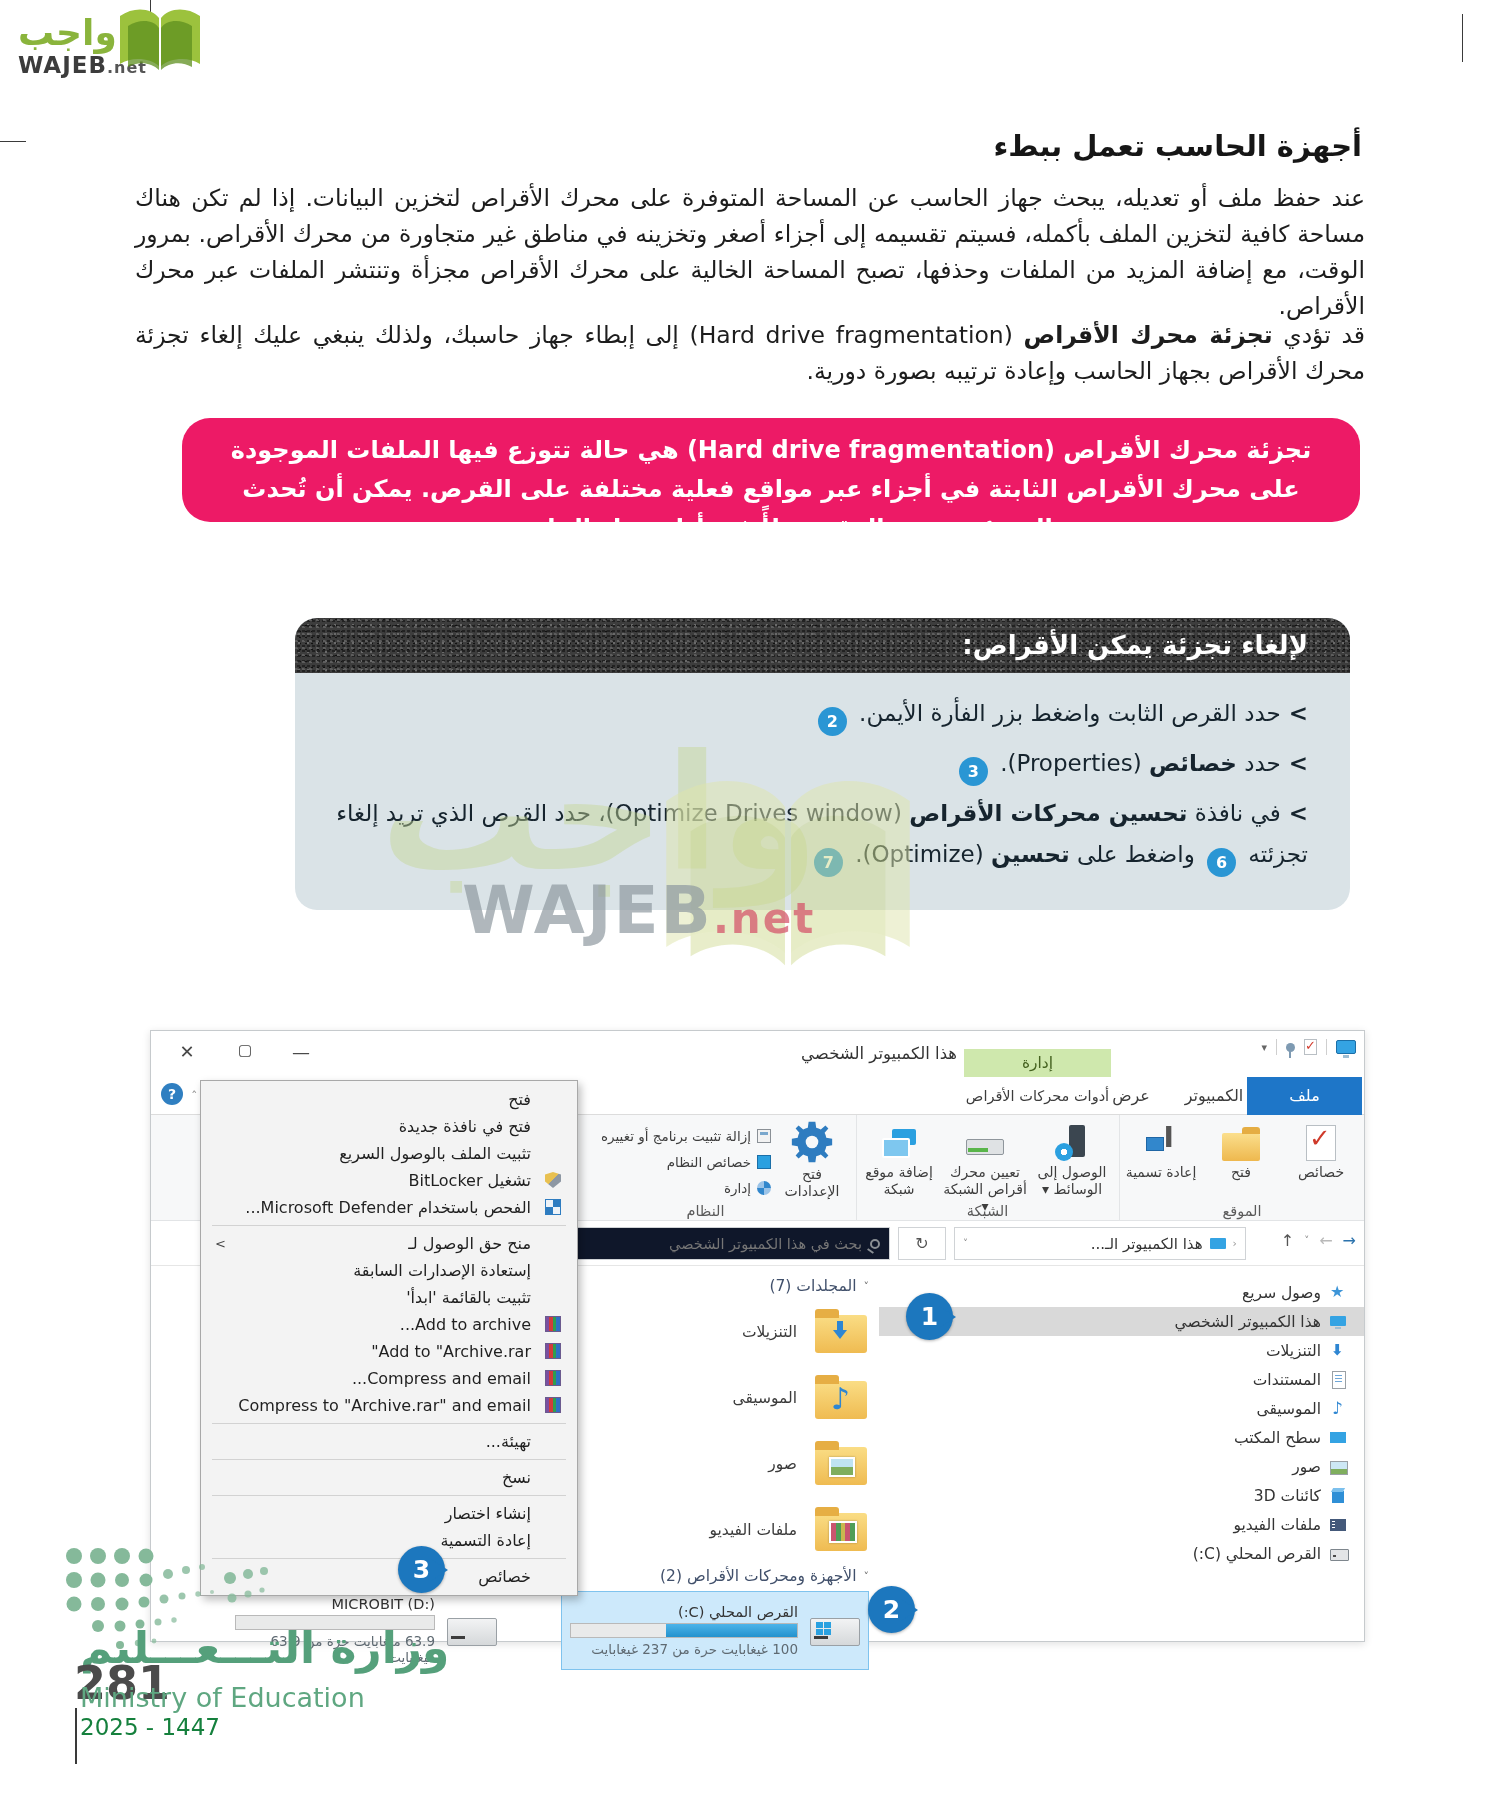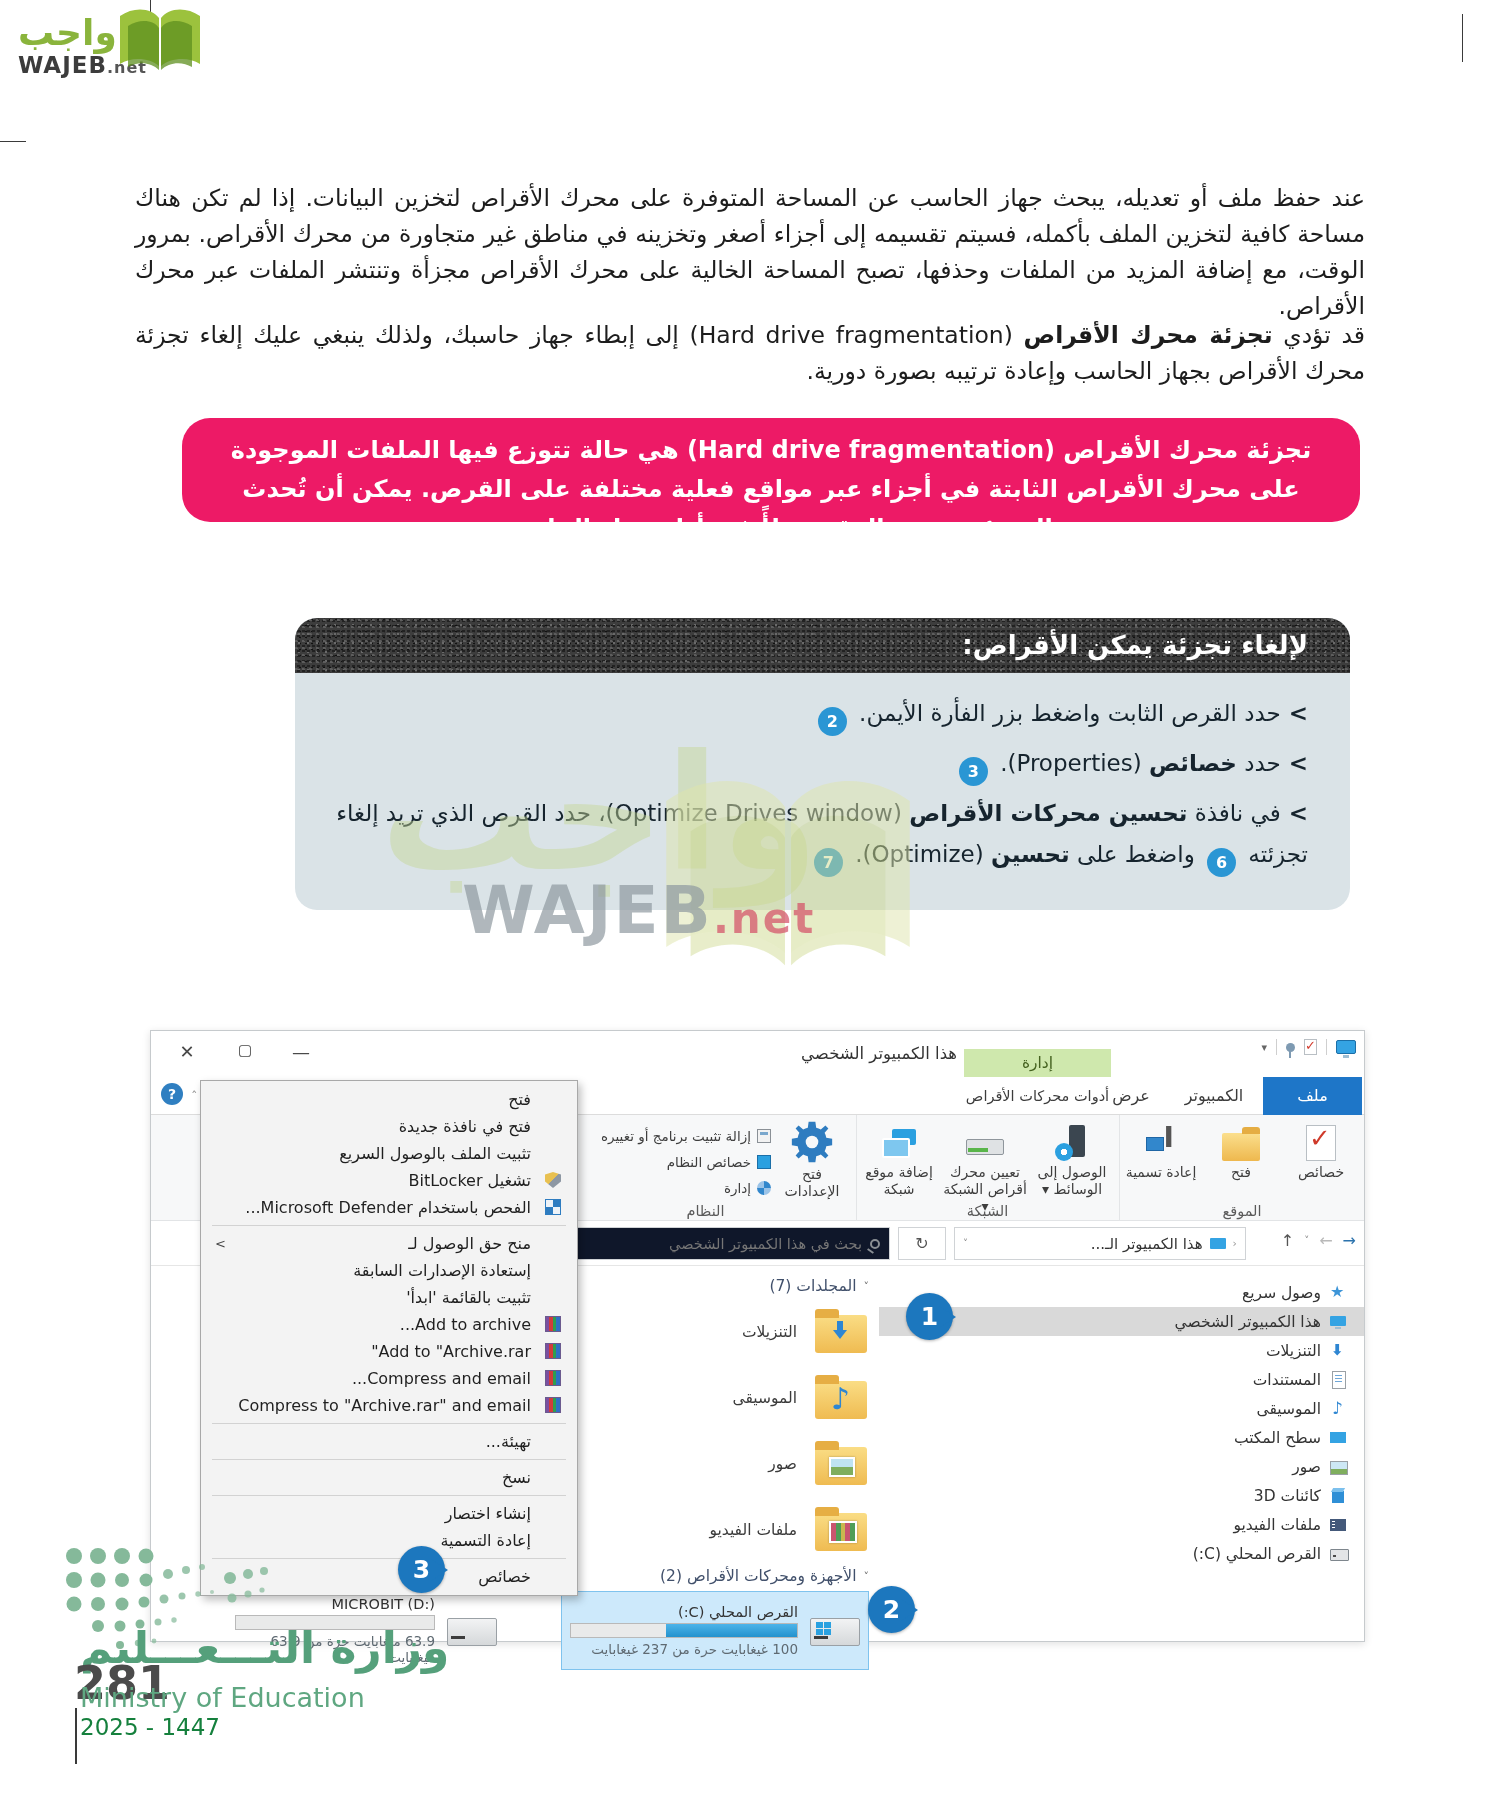--- a/index.html
+++ b/index.html
@@ -64,21 +64,21 @@
   .qat .chev{font-size:11px;color:#666;}
   .qi-doc{width:13px;height:16px;background:#fff;border:1px solid #b9bfc4;position:relative;}
   .qi-doc::after{content:"✓";position:absolute;left:0;top:-2px;color:#d23b2e;font-size:13px;font-weight:bold;}
   .qi-pin{width:9px;height:9px;border-radius:50%;background:#7e9ab2;position:relative;}
   .qi-pin::after{content:"";position:absolute;left:3px;top:8px;width:2px;height:7px;background:#7e9ab2;}
   .qi-mon{width:20px;height:14px;background:#34a3e3;border:1px solid #1b6fa8;border-radius:2px;position:relative;}
   .qi-mon::after{content:"";position:absolute;left:6px;top:14px;width:6px;height:3px;background:#9dbed4;}
 
   .tabrow{position:absolute;left:0;right:0;top:46px;height:38px;background:#fff;border-bottom:1px solid #dcdcdc;}
   .tab{position:absolute;top:0;height:38px;line-height:38px;text-align:center;font-size:16px;color:#3c3c3c;cursor:default;}
-  .tab-file{right:2px;width:99px;background:#1e76c8;color:#fff;}
+  .tab-file{right:2px;width:115px;background:#1e76c8;color:#fff;}
   .tab-computer{right:99px;width:102px;}
   .tab-view{right:205px;width:56px;}
   .tab-tools{right:253px;width:147px;font-size:14.5px;}
   .help-btn{position:absolute;left:10px;top:52px;width:22px;height:22px;border-radius:50%;background:#2f7fc1;color:#fff;
     font-size:14px;font-weight:bold;text-align:center;line-height:22px;}
   .collapse{position:absolute;left:40px;top:58px;color:#999;font-size:13px;}
 
   .ribbon{position:absolute;left:0;right:0;top:84px;height:106px;background:#f7f8f9;border-bottom:1px solid #e2e4e6;}
   .rgroup{position:absolute;top:0;height:106px;border-left:1px solid #e3e5e7;}
   .rg-label{position:absolute;bottom:2px;left:0;right:0;text-align:center;font-size:14.5px;color:#5a5a5a;}
@@ -232,20 +232,21 @@
     <span class="ar">واجب</span>
     <span class="en"><span>WAJEB</span><i>.net</i></span>
     <svg width="92" height="74" viewBox="0 0 92 74">
       <path d="M6 12 C20 2 38 4 45 14 L45 62 C36 54 18 52 6 60 Z" fill="#9cc23d"></path>
       <path d="M86 12 C72 2 54 4 47 14 L47 62 C56 54 74 52 86 60 Z" fill="#9cc23d"></path>
       <path d="M14 22 C26 14 40 16 45 24 L45 66 C37 58 24 57 14 63 Z" fill="#5d8f1f" opacity=".75"></path>
       <path d="M78 22 C66 14 52 16 47 24 L47 66 C55 58 68 57 78 63 Z" fill="#5d8f1f" opacity=".75"></path>
     </svg>
   </div>
 
+  <h1 class="heading">أجهزة الحاسب تعمل ببطء</h1>
   <p class="para para1">عند حفظ ملف أو تعديله، يبحث جهاز الحاسب عن المساحة المتوفرة على محرك الأقراص لتخزين البيانات. إذا لم تكن هناك مساحة كافية لتخزين الملف بأكمله، فسيتم تقسيمه إلى أجزاء أصغر وتخزينه في مناطق غير متجاورة من محرك الأقراص. بمرور الوقت، مع إضافة المزيد من الملفات وحذفها، تصبح المساحة الخالية على محرك الأقراص مجزأة وتنتشر الملفات عبر محرك الأقراص.</p>
   <p class="para para2"><span>قد تؤدي </span><span class="bold">تجزئة محرك الأقراص</span><span> (Hard drive fragmentation) إلى إبطاء جهاز حاسبك، ولذلك ينبغي عليك إلغاء تجزئة محرك الأقراص بجهاز الحاسب وإعادة ترتيبه بصورة دورية.</span></p>
 
   <div class="pink-box">تجزئة محرك الأقراص (Hard drive fragmentation) هي حالة تتوزع فيها الملفات الموجودة على محرك الأقراص الثابتة في أجزاء عبر مواقع فعلية مختلفة على القرص. يمكن أن تُحدث التجزئة بمرور الوقت بطأً في أداء جهاز الحاسب.</div>
 
   <div class="steps-box">
     <div class="steps-head">لإلغاء تجزئة يمكن الأقراص:</div>
     <div class="steps-body">
         <div class="step"><span class="step-marker">&gt;</span><span>حدد القرص الثابت واضغط بزر الفأرة الأيمن. </span><span class="step-badge">2</span></div>
         <div class="step"><span class="step-marker">&gt;</span><span>حدد </span><span class="bold">خصائص</span><span> (Properties). </span><span class="step-badge">3</span></div>

